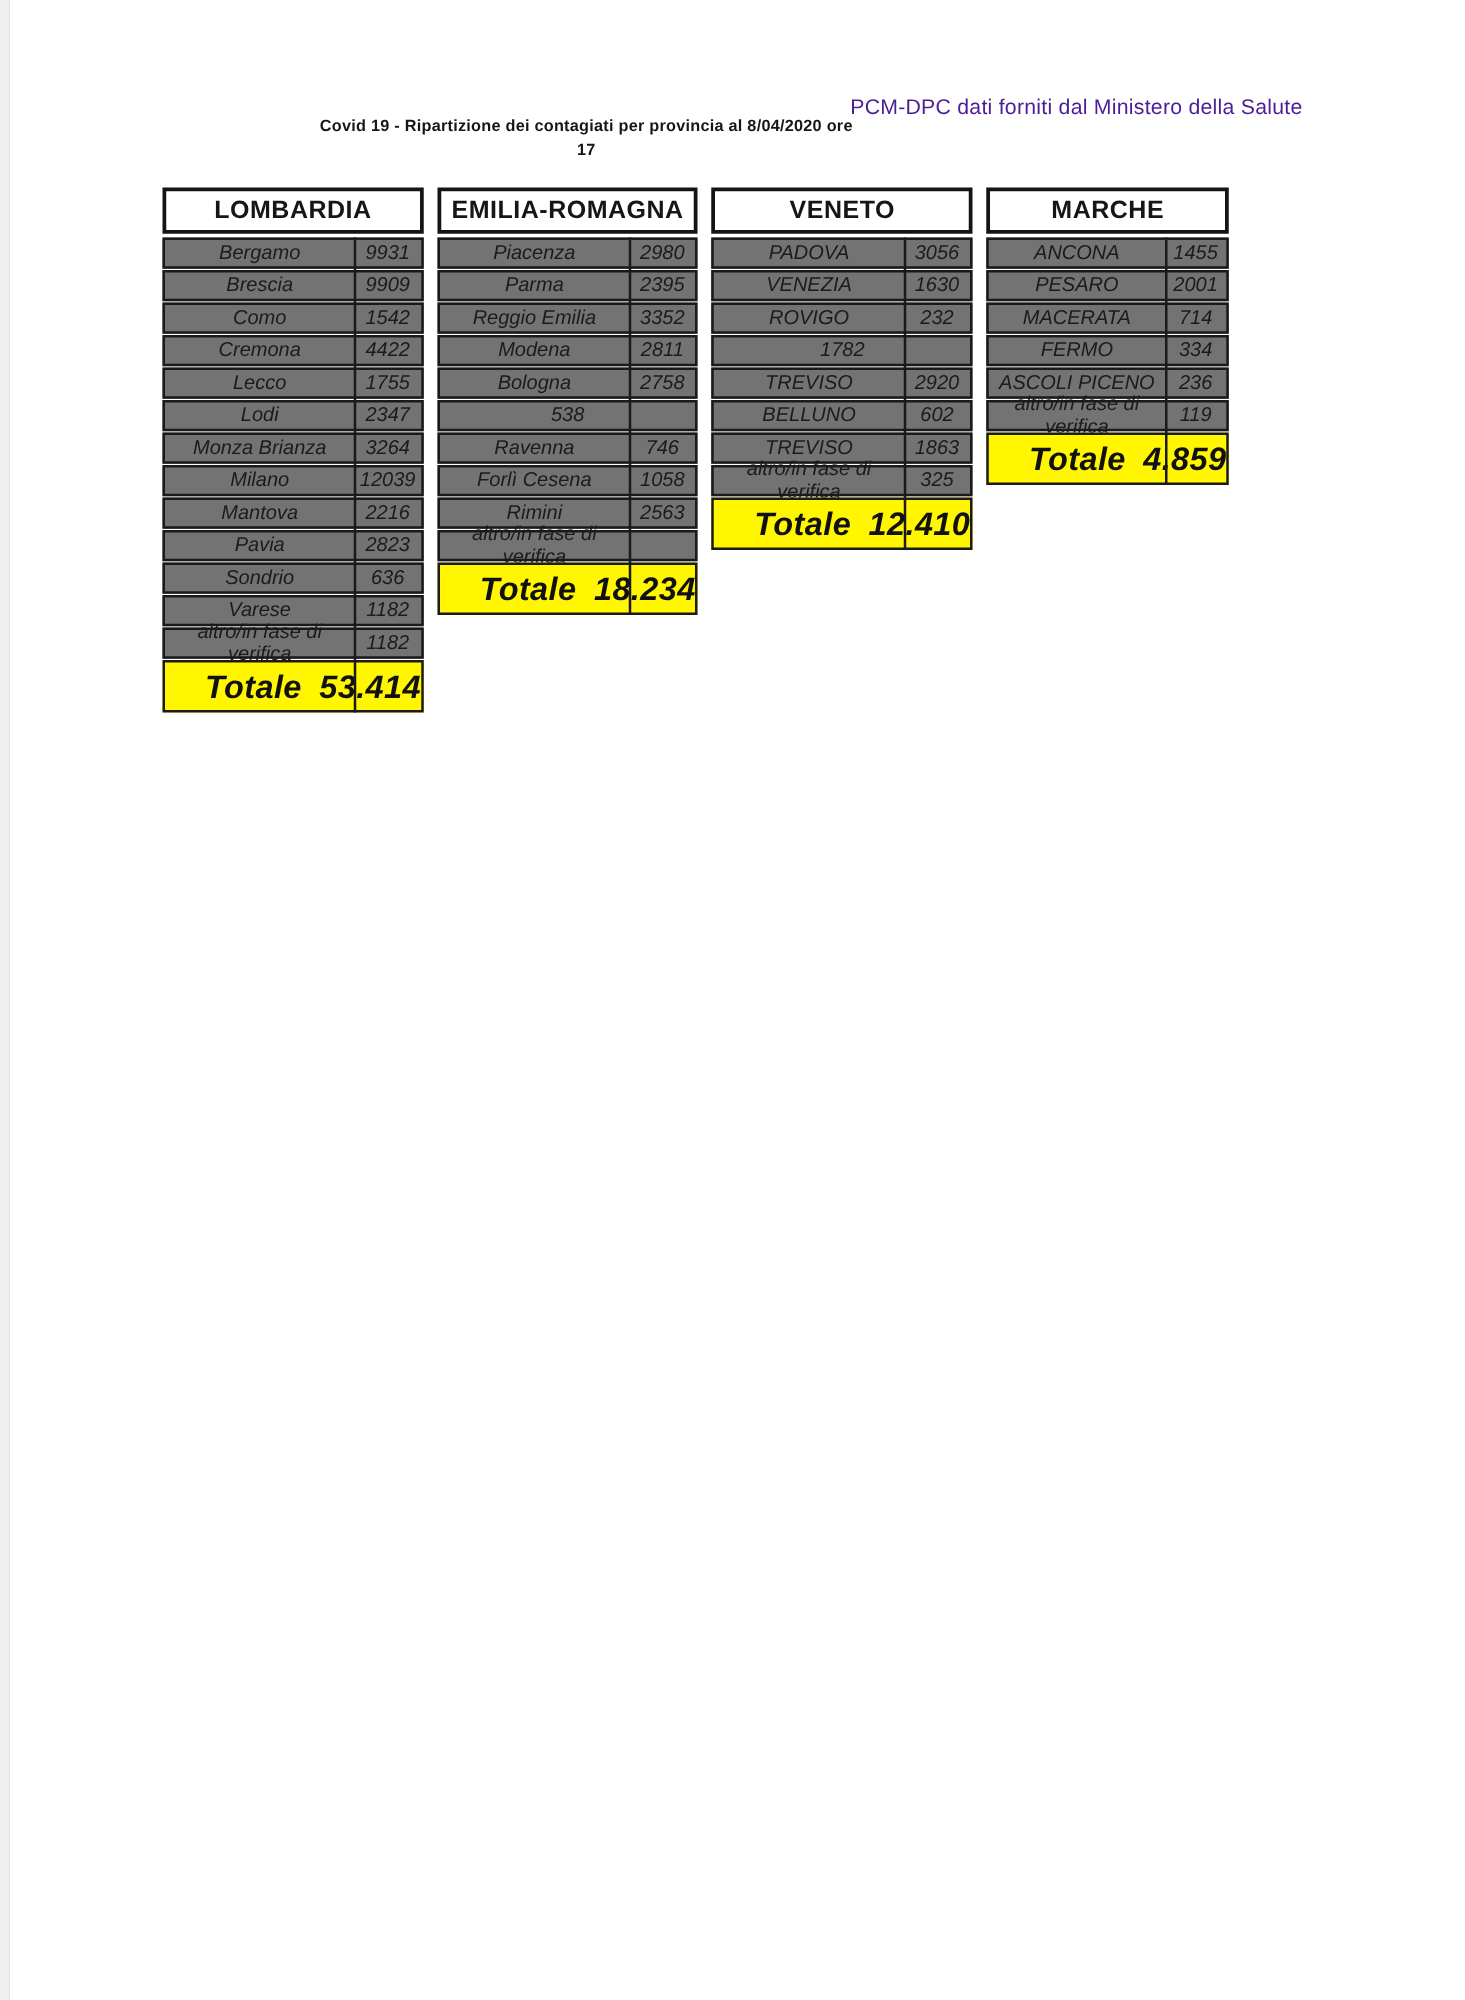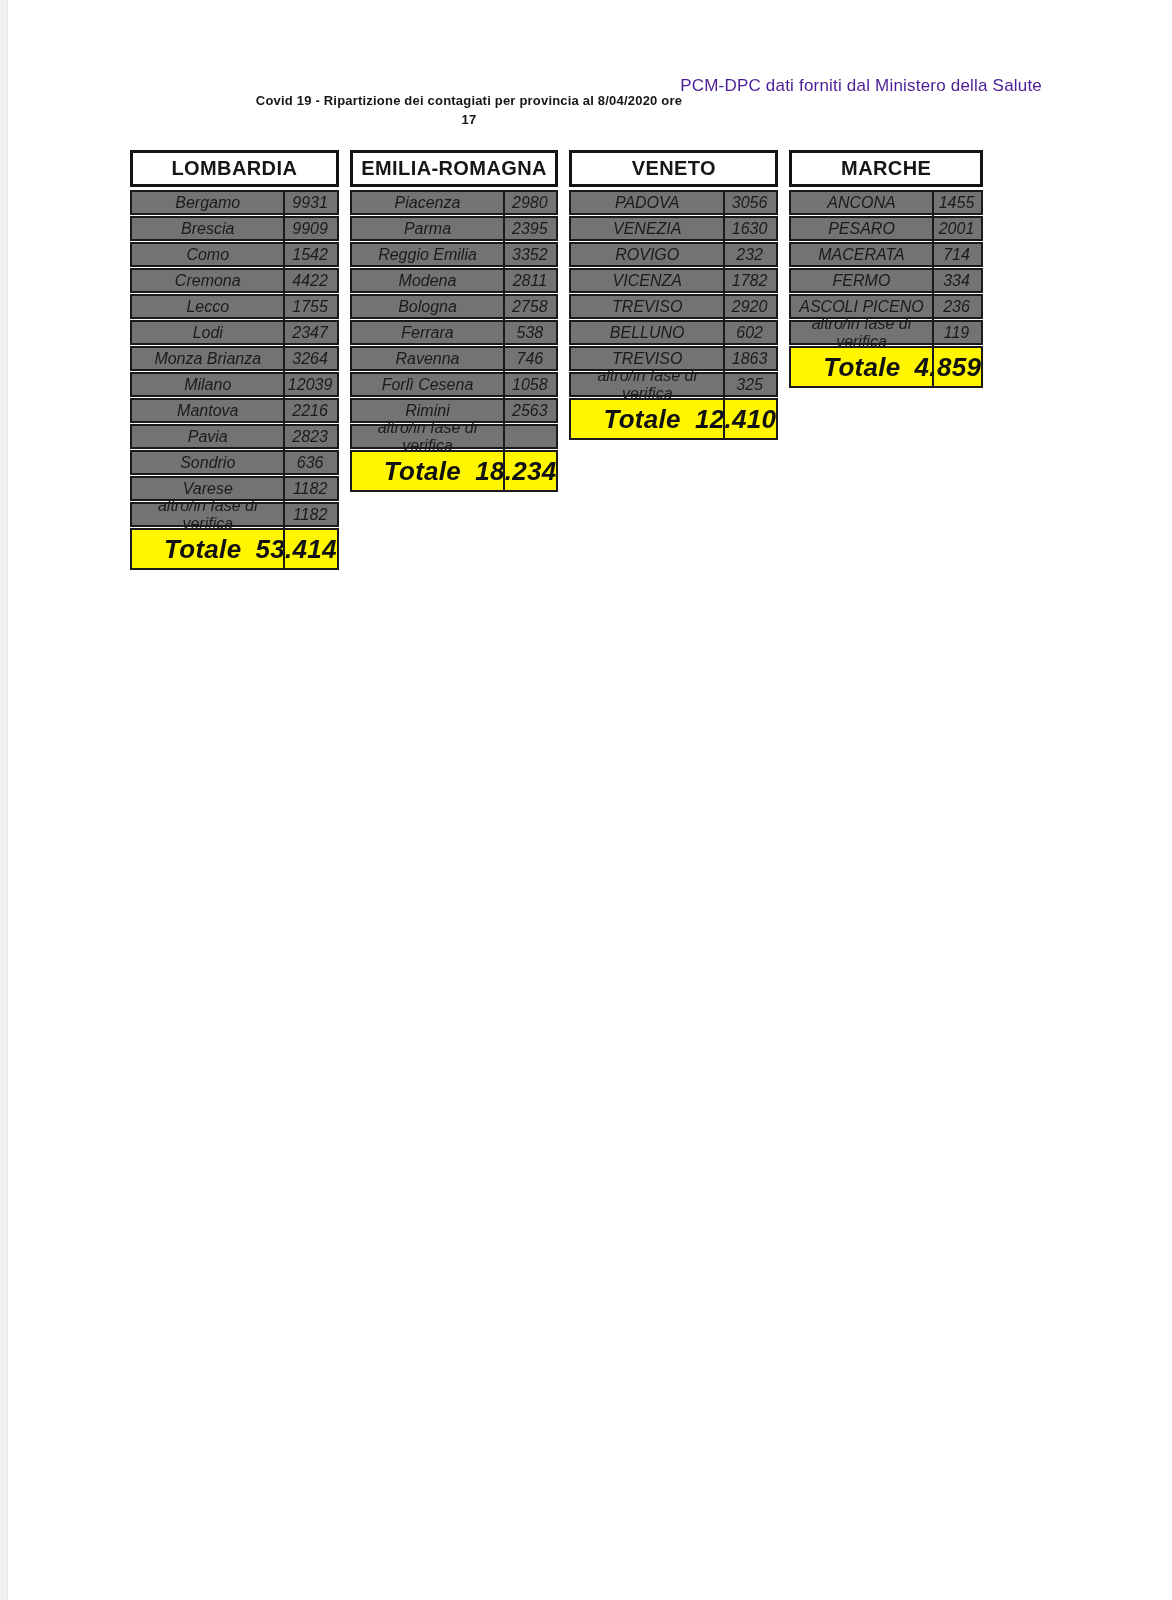--- a/index.html
+++ b/index.html
@@ -165,21 +165,20 @@
     <div class="c-name">Modena</div>
     <div class="c-val">2811</div>
   </div>
 
   <div class="row">
     <div class="c-name">Bologna</div>
     <div class="c-val">2758</div>
   </div>
 
   <div class="row">
-    <div class="c-name">Ferrara</div>
     <div class="c-val">538</div>
   </div>
 
   <div class="row">
     <div class="c-name">Ravenna</div>
     <div class="c-val">746</div>
   </div>
 
   <div class="row">
     <div class="c-name">Forlì Cesena</div>
@@ -217,21 +216,20 @@
     <div class="c-name">VENEZIA</div>
     <div class="c-val">1630</div>
   </div>
 
   <div class="row">
     <div class="c-name">ROVIGO</div>
     <div class="c-val">232</div>
   </div>
 
   <div class="row">
-    <div class="c-name">VICENZA</div>
     <div class="c-val">1782</div>
   </div>
 
   <div class="row">
     <div class="c-name">TREVISO</div>
     <div class="c-val">2920</div>
   </div>
 
   <div class="row">
     <div class="c-name">BELLUNO</div>

